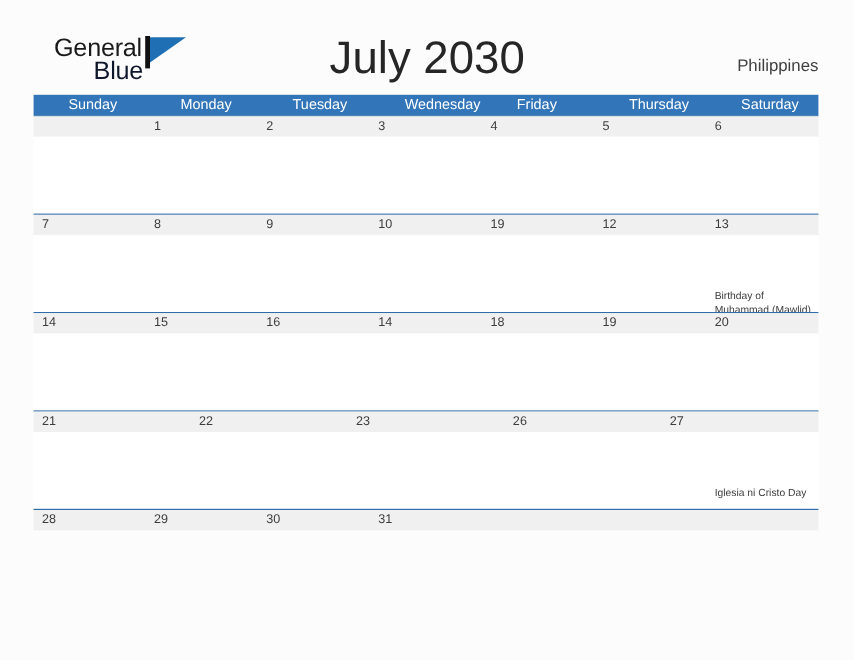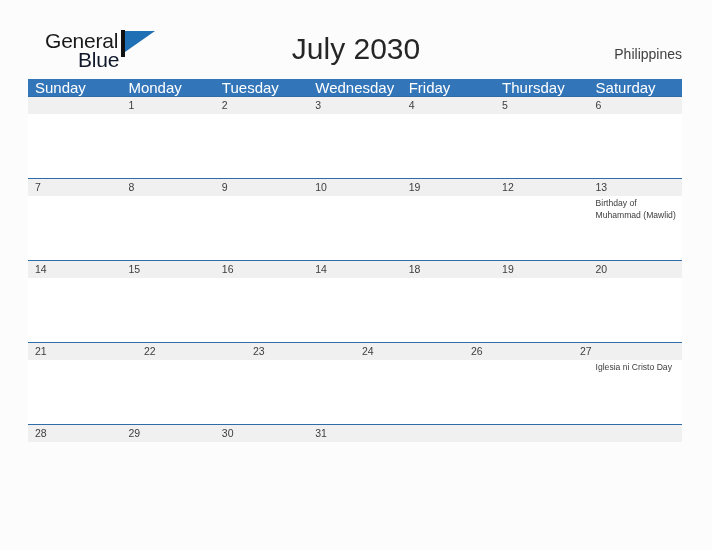--- a/index.html
+++ b/index.html
@@ -85,21 +85,21 @@
     border-left: 30px solid #1f6fb5;
     border-bottom: 21px solid transparent;
   }
 
   .cal-title {
     position: absolute;
     left: 156px;
     top: 31px;
     width: 400px;
     text-align: center;
-    font-size: 30px;
+    font-size: 38px;
     line-height: 36px;
     color: #262626;
     font-family: "Liberation Sans", sans-serif;
   }
 
   .cal-country {
     position: absolute;
     right: 30px;
     top: 45px;
     font-size: 14px;
@@ -117,27 +117,28 @@
   }
 
   .weekday-row {
     display: flex;
     width: 654px;
     height: 17px;
     background: #3275b8;
   }
   .weekday-cell {
     flex: 1 1 0;
-    font-size: 15px;
+    font-size: 12px;
     line-height: 17px;
     color: #ffffff;
     padding-left: 7px;
     box-sizing: border-box;
     white-space: nowrap;
     overflow: hidden;
+    margin-left: 22px;
   }
 
   .week-row {
     width: 654px;
     border-top: 1.5px solid #2e6da8;
     box-sizing: border-box;
   }
   .week-row:first-of-type {
     border-top: none;
   }
@@ -167,20 +168,21 @@
     flex: 1 1 0;
     padding: 2px 6px 0 7px;
     box-sizing: border-box;
     overflow: hidden;
   }
   .event-text {
     font-size: 8.6px;
     line-height: 11.5px;
     color: #3d3d3d;
     word-wrap: break-word;
+    margin-top: 43px;
   }
 </style>
 </head>
 <body>
 
 <div class="page">
 
   <div class="top-bar">
 
     <div class="logo">
@@ -313,21 +315,20 @@
             <div class="event-text"></div>
           </div>
       </div>
     </div>
 
     <div class="week-row">
       <div class="week-dates">
         <div class="date-num">21</div>
         <div class="date-num">22</div>
         <div class="date-num">23</div>
-        <div class="date-num">24</div>
         <div class="date-num">26</div>
         <div class="date-num">27</div>
       </div>
       <div class="week-body">
         <div class="event-cell">
             <div class="event-text"></div>
           </div>
         <div class="event-cell">
             <div class="event-text"></div>
           </div>

